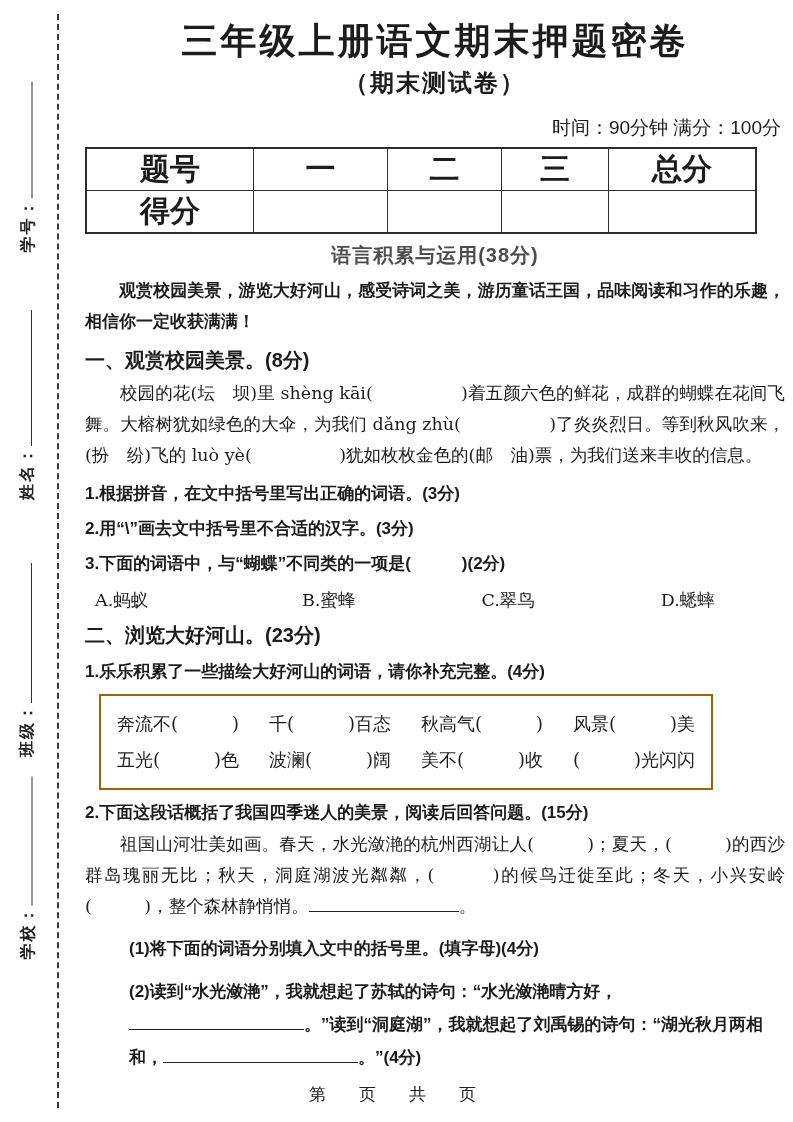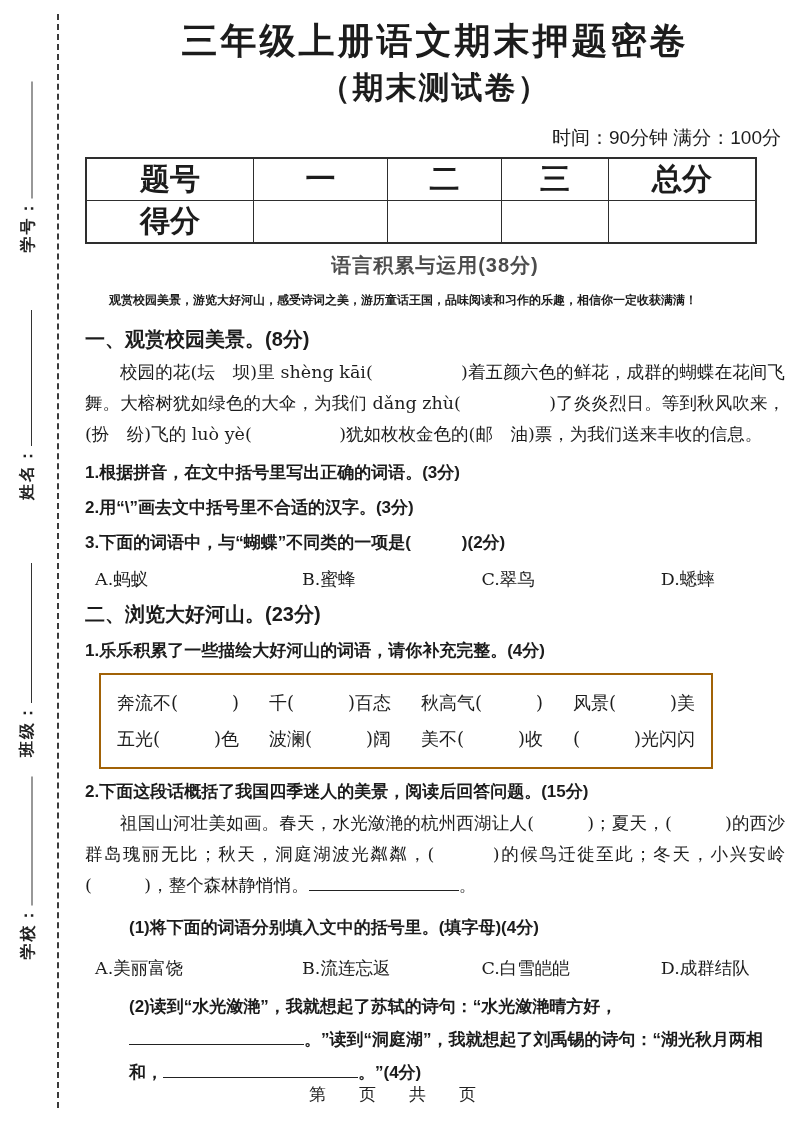--- a/index.html
+++ b/index.html
@@ -13,37 +13,37 @@
           font-weight:600;}
   .mgroup .wline{flex:1;border-bottom:1.6px solid #333;height:14px;}
   .g1{width:171px;left:-55px;top:154px;}
   .g2{width:190px;left:-65px;top:392px;}
   .g3{width:194px;left:-67px;top:647px;}
   .g4{width:183px;left:-61px;top:855px;}
   
   .main{position:absolute;left:85px;top:0;width:700px;}
   .title{margin-top:20px;text-align:center;font-size:36px;font-weight:700;
          letter-spacing:3px;line-height:1.15;}
-  .subtitle{text-align:center;font-size:31px;font-weight:800;letter-spacing:2px;
+  .subtitle{text-align:center;font-size:24px;font-weight:800;letter-spacing:2px;
             margin-top:6px;}
   .meta{text-align:right;font-size:19px;font-weight:400;margin:16px 4px 6px 0;}
   
   table.score{border-collapse:collapse;width:672px;margin-top:2px;
               font-family:"Liberation Serif",serif;}
   table.score td{border:1.6px solid #2e2e2e;text-align:center;font-size:30px;
                  font-weight:700;height:36px;padding:0;}
   table.score{border:2.5px solid #2e2e2e;}
   table.score td.c0{width:25%;}
   table.score td.c1{width:20%;}
   table.score td.c2{width:17%;}
   table.score td.c3{width:16%;}
   table.score td.c4{width:22%;}
   .band-heading{text-align:center;font-size:20px;font-weight:800;color:#4d4d4d;
                 margin-top:8px;letter-spacing:1px;}
-  .intro{font-family:"DejaVu Serif",serif;font-size:12px;font-weight:700;
+  .intro{font-family:"DejaVu Serif",serif;font-size:17px;font-weight:700;
          line-height:31px;text-indent:2em;margin-top:6px;text-align:justify;}
   .part-title{font-size:20px;font-weight:800;margin-top:10px;}
   .passage{font-family:"DejaVu Serif",serif;font-size:17.5px;line-height:31px;
            text-indent:2em;margin-top:4px;text-align:justify;}
   .stem{font-size:17px;font-weight:700;margin-top:11px;line-height:24px;}
   .opts{display:grid;grid-template-columns:30% 26% 26% 18%;
         font-family:"DejaVu Serif",serif;font-size:17.5px;margin:12px 0 0 10px;}
   .wordbox{width:578px;margin:10px 0 0 14px;border:2px solid #a16207;
            padding:10px 16px;font-family:"DejaVu Serif",serif;font-size:18px;
            line-height:36px;}
@@ -137,26 +137,20 @@
         <span>波澜(　　　)阔</span>
         <span>美不(　　　)收</span>
         <span>(　　　)光闪闪</span>
       </div>
     </div>
 
     <div class="stem">2.下面这段话概括了我国四季迷人的美景，阅读后回答问题。(15分)</div>
     <div class="passage"><span>祖国山河壮美如画。春天，水光潋滟的杭州西湖让人(　　　)；夏天，(　　　)的西沙群岛瑰丽无比；秋天，洞庭湖波光粼粼，(　　　)的候鸟迁徙至此；冬天，小兴安岭(　　　)，整个森林静悄悄。</span><span class="blank b150"></span><span>。</span></div>
 
     <div class="sub">(1)将下面的词语分别填入文中的括号里。(填字母)(4分)</div>
-    <div class="opts">
-      <span>A.美丽富饶</span>
-      <span>B.流连忘返</span>
-      <span>C.白雪皑皑</span>
-      <span>D.成群结队</span>
-    </div>
 
     <div class="sub"><span>(2)读到“水光潋滟”，我就想起了苏轼的诗句：“水光潋滟晴方好，</span><span class="blank b175"></span><span>。”读到“洞庭湖”，我就想起了刘禹锡的诗句：“湖光秋月两相和，</span><span class="blank b195"></span><span>。”(4分)</span></div>
 
   </div>
 
   <div class="footer">第　页　共　页</div>
 
 </div>
 
 </body></html>

